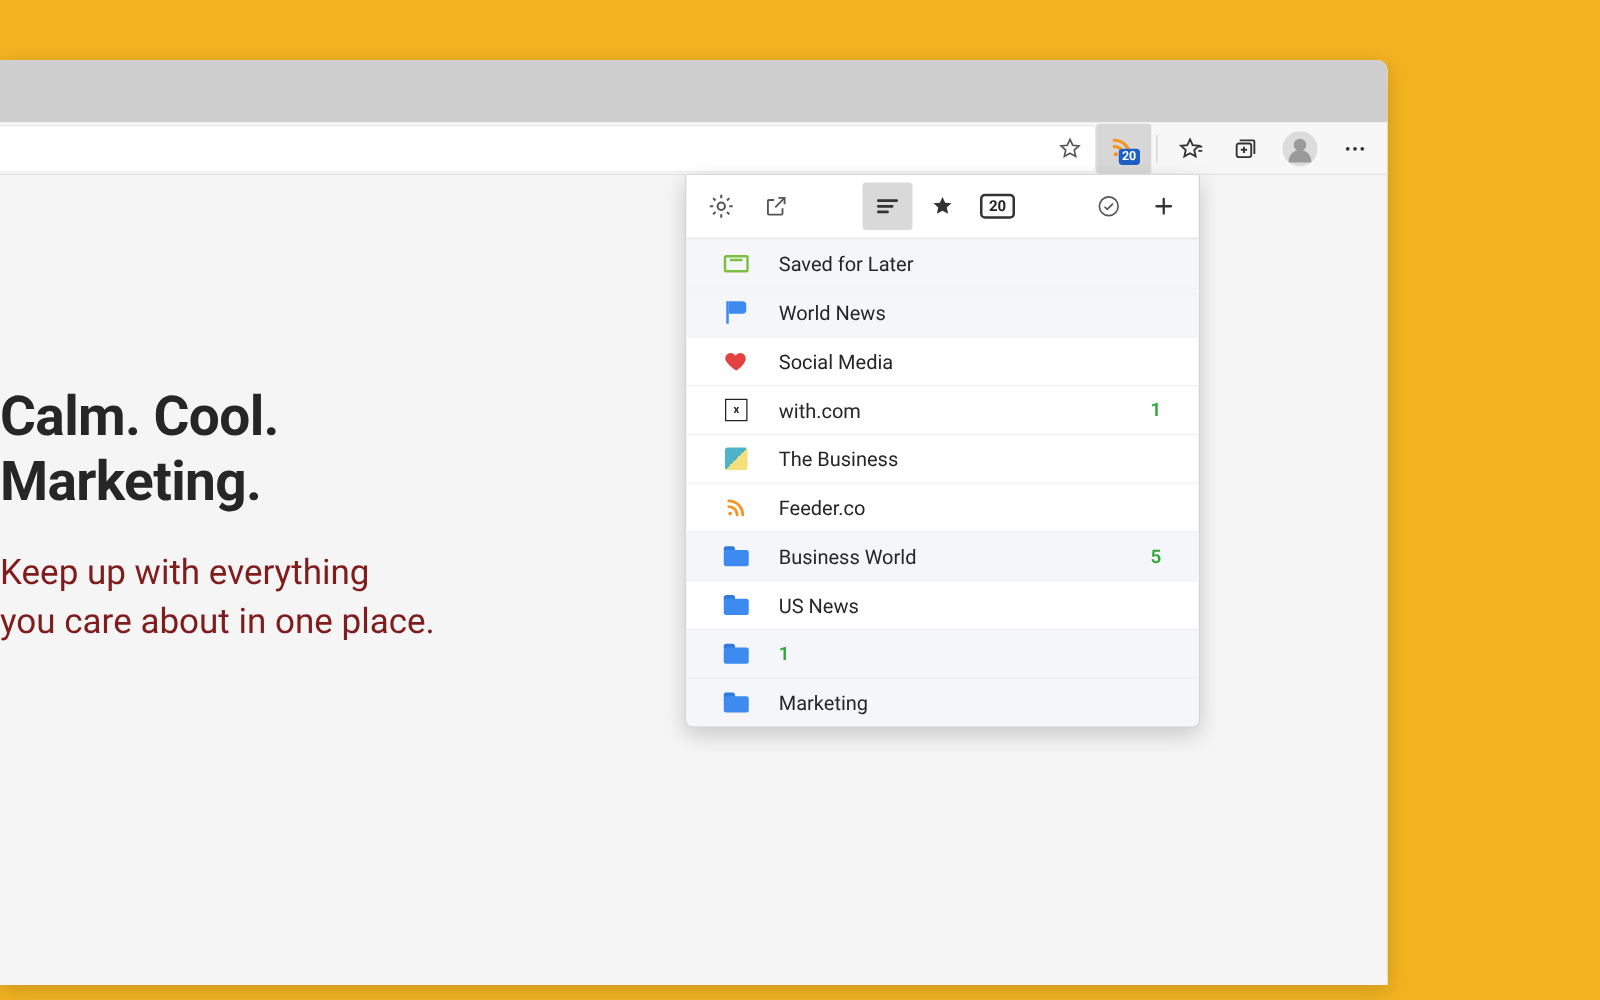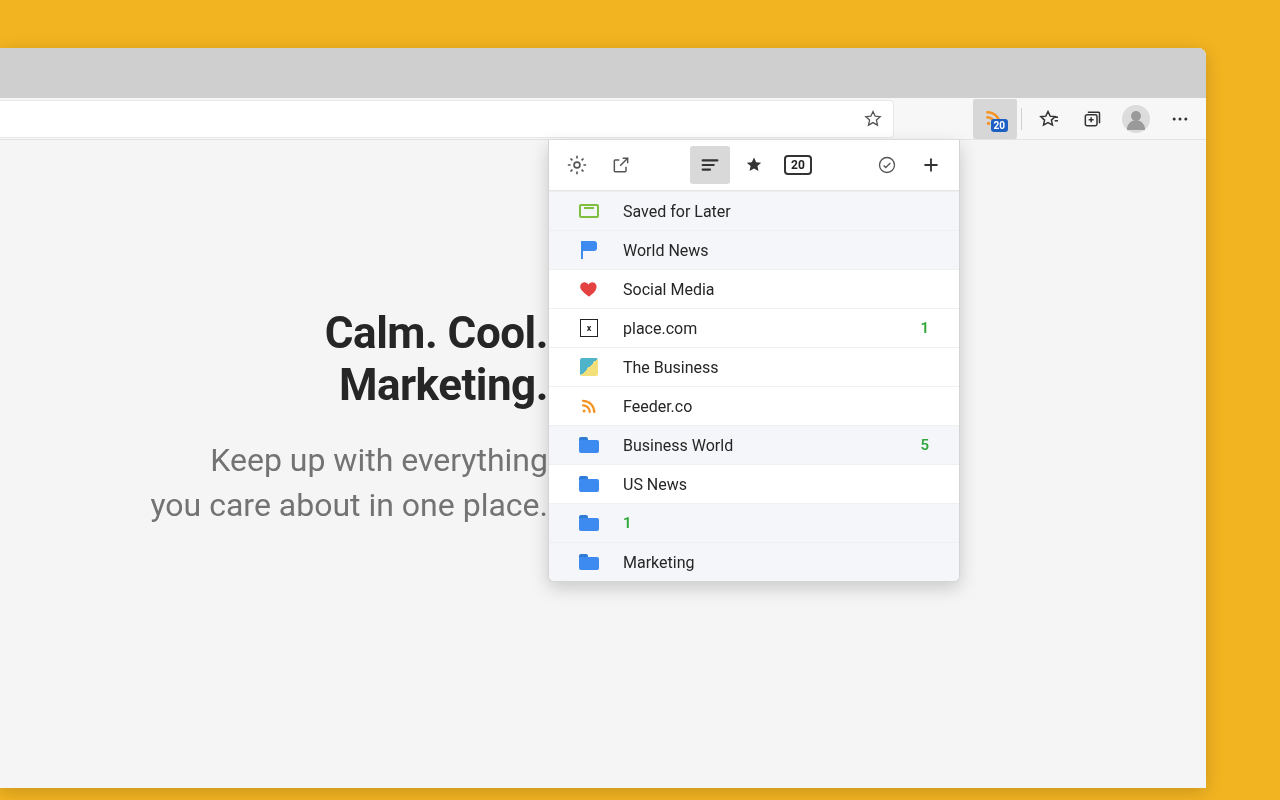--- a/index.html
+++ b/index.html
@@ -8,21 +8,21 @@
     width: 1280px;
     height: 800px;
     background: #f3b421;
     overflow: hidden;
     position: relative;
   }
   .browser-stage {
     position: absolute;
     top: 48px;
     left: 0;
-    width: 1206px;
+    width: 1110px;
     height: 740px;
     background: #fff;
     border-top-right-radius: 8px;
     box-shadow: 0 4px 18px rgba(0,0,0,0.18);
     overflow: hidden;
   }
   .titlebar {
     height: 50px;
     background: #cfcfcf;
   }
@@ -78,33 +78,33 @@
   .page-content {
     position: relative;
     height: calc(100% - 92px);
     background:#f5f5f5;
   }
   .hero {
     position:absolute;
     top:168px;
     left:0;
     width:548px;
-    text-align:right;
+    text-align:left;
   }
   .hero h1{
     font-size:44px;
     font-weight:700;
     color:#262626;
     line-height:1.18;
     letter-spacing:-0.5px;
   }
   .hero p{
     margin-top:26px;
-    font-size:32px;
-    color:#737373;
+    font-size:28px;
+    color:#7f1d1d;
     line-height:1.4;
   }
 
   .popover {
     position:absolute;
     top:0;
     left:548px;
     width:412px;
     background:#fff;
     border:1px solid #d4d4d4;
@@ -308,21 +308,21 @@
                   <path d="M12 21s-7.5-4.9-10-9.4C.3 7.9 3 4 6.6 4c2 0 3.7 1.1 4.7 2.8C12.3 5.1 14 4 16 4c3.6 0 6.3 3.9 4.6 7.6C19.5 16.1 12 21 12 21z"></path>
                 </svg>
               </span>
             </span>
             <span class="label">Social Media</span>
           </div>
           <div class="feed-item">
             <span class="icon-slot">
               <span class="xkcd-icon">x</span>
             </span>
-            <span class="label">place.com</span>
+            <span class="label">with.com</span>
             <span class="count">1</span>
           </div>
           <div class="feed-item">
             <span class="icon-slot">
               <span class="oatmeal-icon"></span>
             </span>
             <span class="label">The Business</span>
           </div>
           <div class="feed-item">
             <span class="icon-slot">

